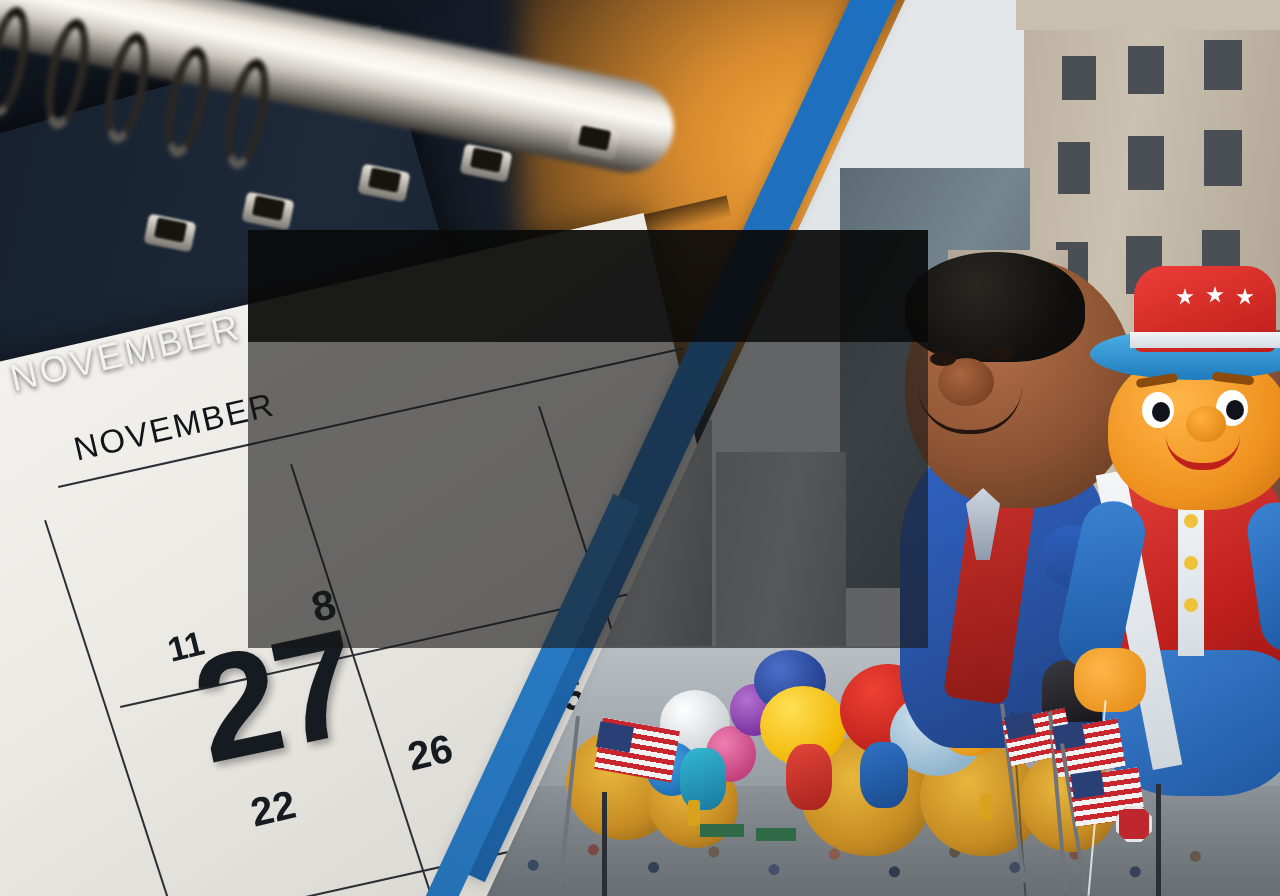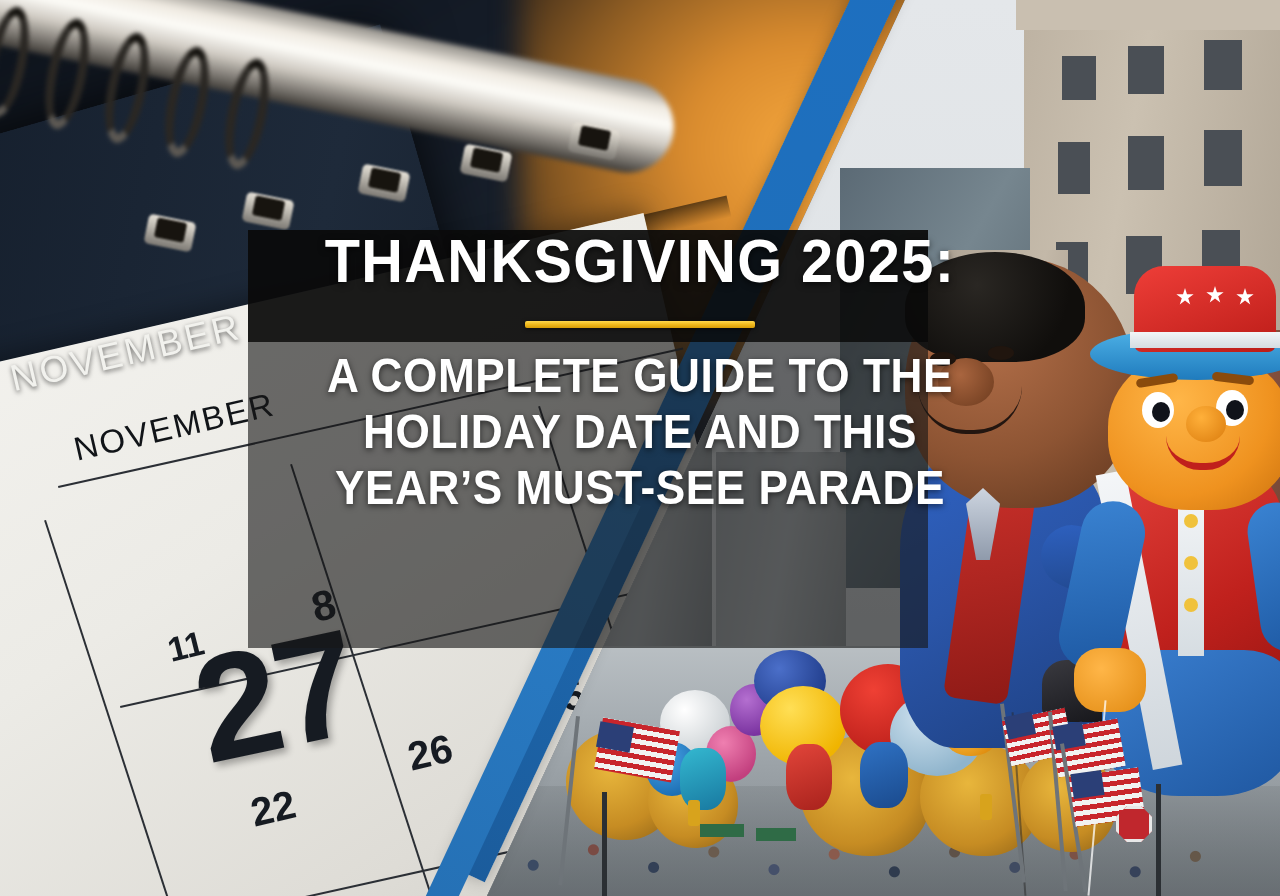--- a/index.html
+++ b/index.html
@@ -385,21 +385,14 @@
     <div style="position:absolute; left:756px; top:828px; width:40px; height:13px; background:#2f6b46;"></div>
   </div>
 
   <div class="blue-stripe"></div>
   <div class="blue-stripe-2"></div>
 
   <div class="overlay">
     <div class="overlay-top"></div>
   </div>
 
-  <div class="text-block">
-    <div class="title">THANKSGIVING 2025:</div>
-    <div class="rule"></div>
-    <div class="subtitle">A COMPLETE GUIDE TO THE</div>
-    <div class="subtitle">HOLIDAY DATE AND THIS</div>
-    <div class="subtitle">YEAR’S MUST-SEE PARADE</div>
-  </div>
 
 </div>
 
 </body></html>

